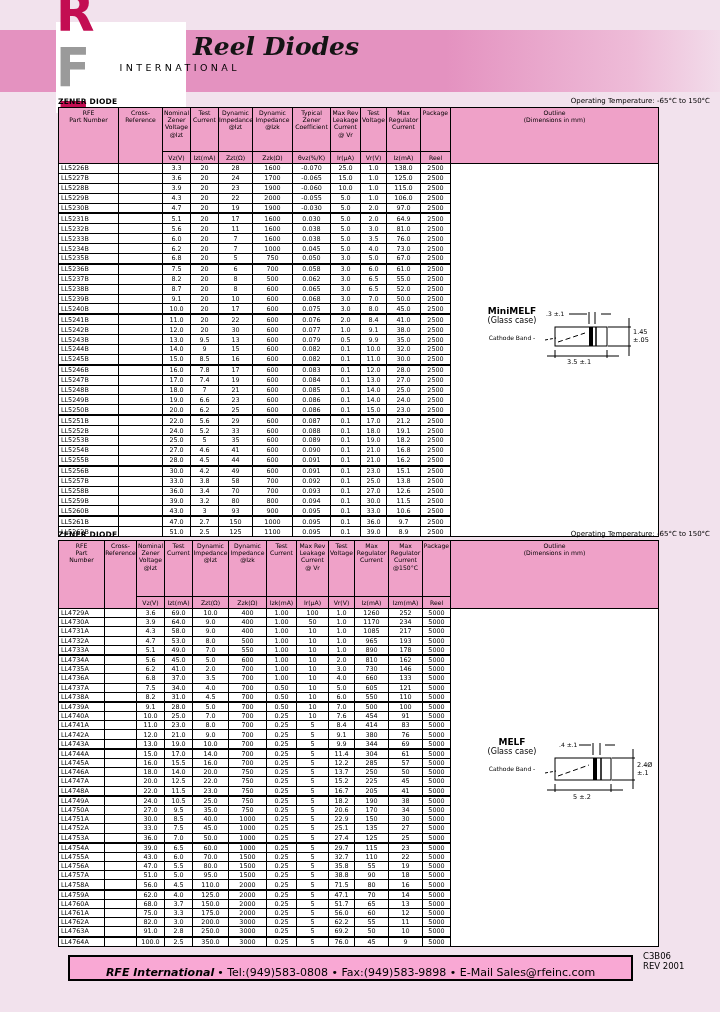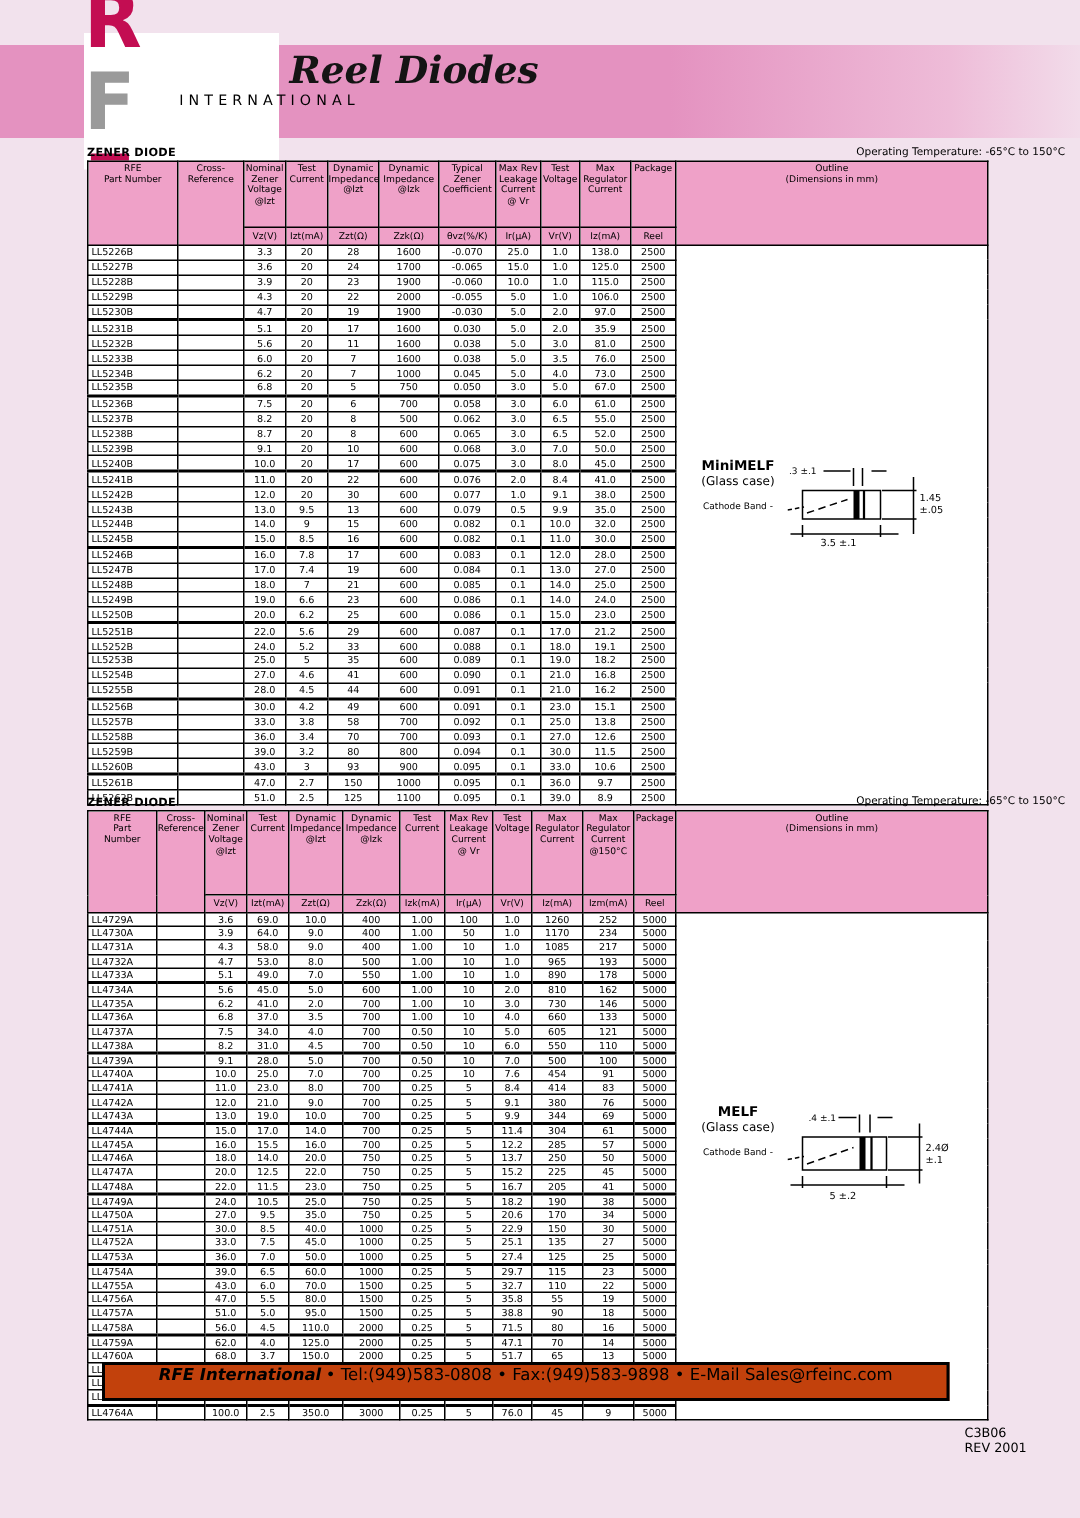--- a/index.html
+++ b/index.html
@@ -34,35 +34,35 @@
   th{background:#efa1c8;border:1px solid #000;font-weight:normal;
      font-size:6.1px;line-height:7.2px;white-space:pre-line;
      vertical-align:top;padding:1px 0 0 0;text-align:center;overflow:hidden;}
   th.sub{vertical-align:middle;padding:0;height:11px;line-height:11px;}
   td{border:1px solid #000;font-size:6.4px;line-height:8px;
      text-align:center;padding:0;overflow:hidden;white-space:nowrap;}
   #t1 tbody td{height:8.9px;}
   #t2 tbody td{height:8.2px;}
   td.part{text-align:left;padding-left:2px;}
   tr.group-end td{border-bottom:2px solid #000;}
-  td.outline-cell{background:#fff;vertical-align:top;}
+  td.outline-cell{background:#fff;vertical-align:top;padding-left:20px;}
   
   .diagram{display:flex;align-items:flex-start;padding-left:8px;}
   #t1 .diagram{margin-top:142px;}
   #t2 .diagram{margin-top:128px;}
   .diag-text{width:66px;flex:none;}
   .diag-title{font-size:9px;font-weight:bold;line-height:10px;}
   .diag-case{font-size:8px;line-height:9px;}
   .diag-cathode{font-size:6px;line-height:7px;margin-top:9px;white-space:nowrap;}
   .diag-svg{flex:none;}
   svg text{font-family:"DejaVu Sans",sans-serif;}
   
-  .footer{position:absolute;left:68px;top:908px;width:565px;height:26px;
-    background:#c2410c;border:2px solid #000;box-sizing:border-box;
-    display:flex;align-items:flex-start;justify-content:center;
+  .footer{position:absolute;left:68px;top:955px;width:565px;height:26px;
+    background:#f9a8d4;border:2px solid #000;box-sizing:border-box;
+    display:flex;align-items:flex-end;justify-content:center;
     font-size:11px;white-space:nowrap;}
   .footer .company{font-weight:bold;font-style:italic;margin-right:3px;}
   .doccode{position:absolute;left:643px;top:951px;font-size:8.5px;line-height:10px;}
 </style>
 </head>
 <body>
 
 <div class="band"></div>
 <div class="logo">
   <div class="logo-letters"><span style="color:#c30d52">R</span><span style="color:#9a9a9a">F</span><span style="color:#c30d52">E</span></div>
@@ -237,21 +237,21 @@
         <tr>
           <td class="part">LL5231B</td>
           <td></td>
           <td>5.1</td>
           <td>20</td>
           <td>17</td>
           <td>1600</td>
           <td>0.030</td>
           <td>5.0</td>
           <td>2.0</td>
-          <td>35.9</td>
+          <td>64.9</td>
           <td>2500</td>
         </tr>
         <tr>
           <td class="part">LL5232B</td>
           <td></td>
           <td>5.6</td>
           <td>20</td>
           <td>11</td>
           <td>1600</td>
           <td>0.038</td>

